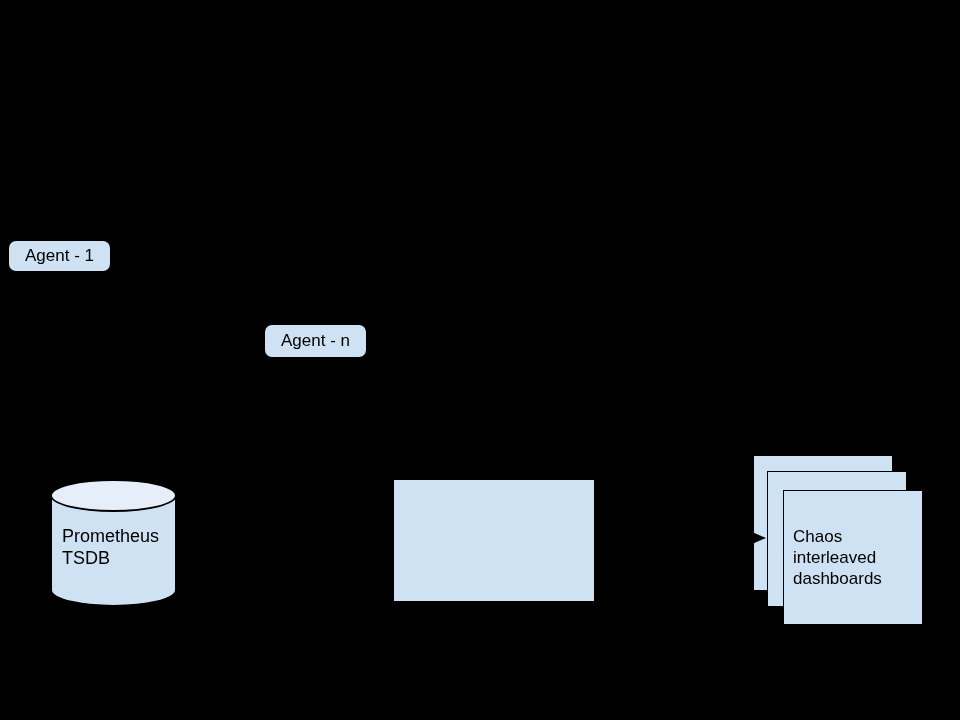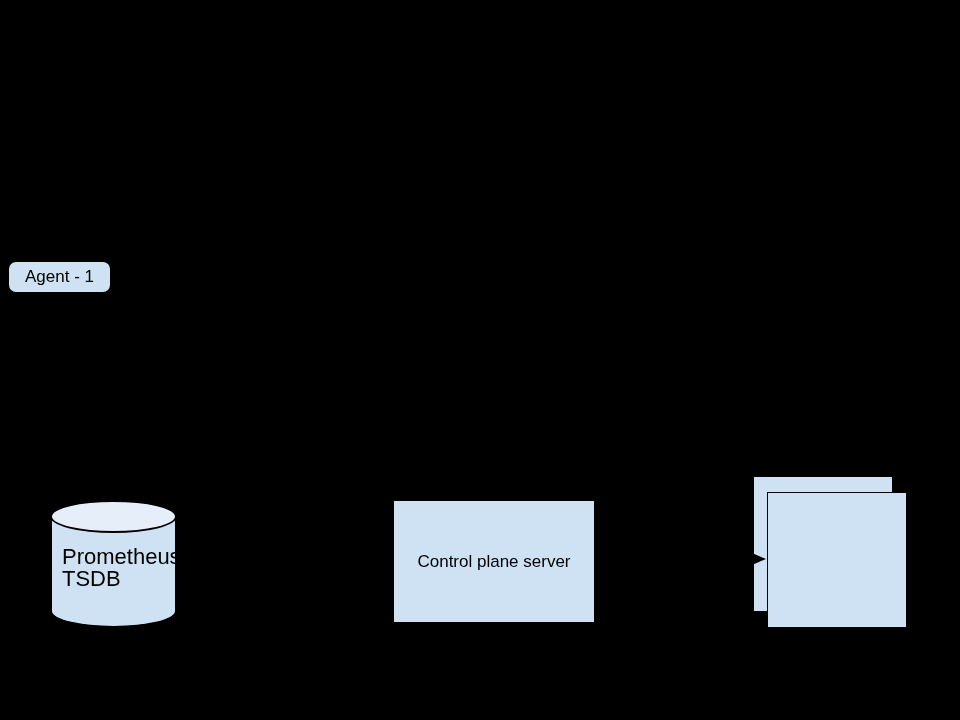--- a/index.html
+++ b/index.html
@@ -10,21 +10,20 @@
     height: 720px;
     overflow: hidden;
     font-family: "Liberation Sans", "DejaVu Sans", sans-serif;
   }
   .canvas {
     position: relative;
     width: 960px;
     height: 535px;
     background: #000000;
     color: #000000;
-    margin-top: 21px;
   }
   
   .agent {
     position: absolute;
     width: 105px;
     background: #cfe2f3;
     border: 2px solid #000000;
     border-radius: 9px;
     box-sizing: border-box;
     display: flex;
@@ -66,21 +65,21 @@
     height: 33px;
     box-sizing: border-box;
     background: #e6eff9;
     border: 2px solid #000000;
     border-radius: 50%;
   }
   .cyl-label {
     position: absolute;
     left: 12px;
     top: 46px;
-    font-size: 22px;
+    font-size: 18px;
     line-height: 22px;
     white-space: nowrap;
   }
 
   
   .server {
     position: absolute;
     left: 393px;
     top: 479px;
     width: 202px;
@@ -131,37 +130,46 @@
   }
 </style>
 </head>
 <body>
 
 <div class="canvas">
 
   <div class="agent agent-1">
     <span>Agent - 1</span>
   </div>
+  <div class="agent agent-n">
+    <span>Agent - n</span>
+  </div>
 
   <div class="cylinder">
     <div class="cyl-body"></div>
     <div class="cyl-top"></div>
     <div class="cyl-label">
       <div>Prometheus</div>
       <div>TSDB</div>
     </div>
   </div>
 
   <div class="server">
     <div class="server-label">
-      <div>Control plane server</div>
     </div>
   </div>
 
   <div class="card card-back"></div>
   <div class="card card-middle"></div>
+  <div class="card card-front">
+    <div class="dash-label">
+      <div>Chaos</div>
+      <div>interleaved</div>
+      <div>dashboards</div>
+    </div>
+  </div>
 
   <svg class="connector" viewBox="0 0 960 720">
     <line x1="595" y1="538" x2="752" y2="538" stroke="#000000" stroke-width="2"></line>
     <polygon points="751,531.5 751,544.5 766,538" fill="#000000"></polygon>
   </svg>
 
 </div>
 
 </body></html>

